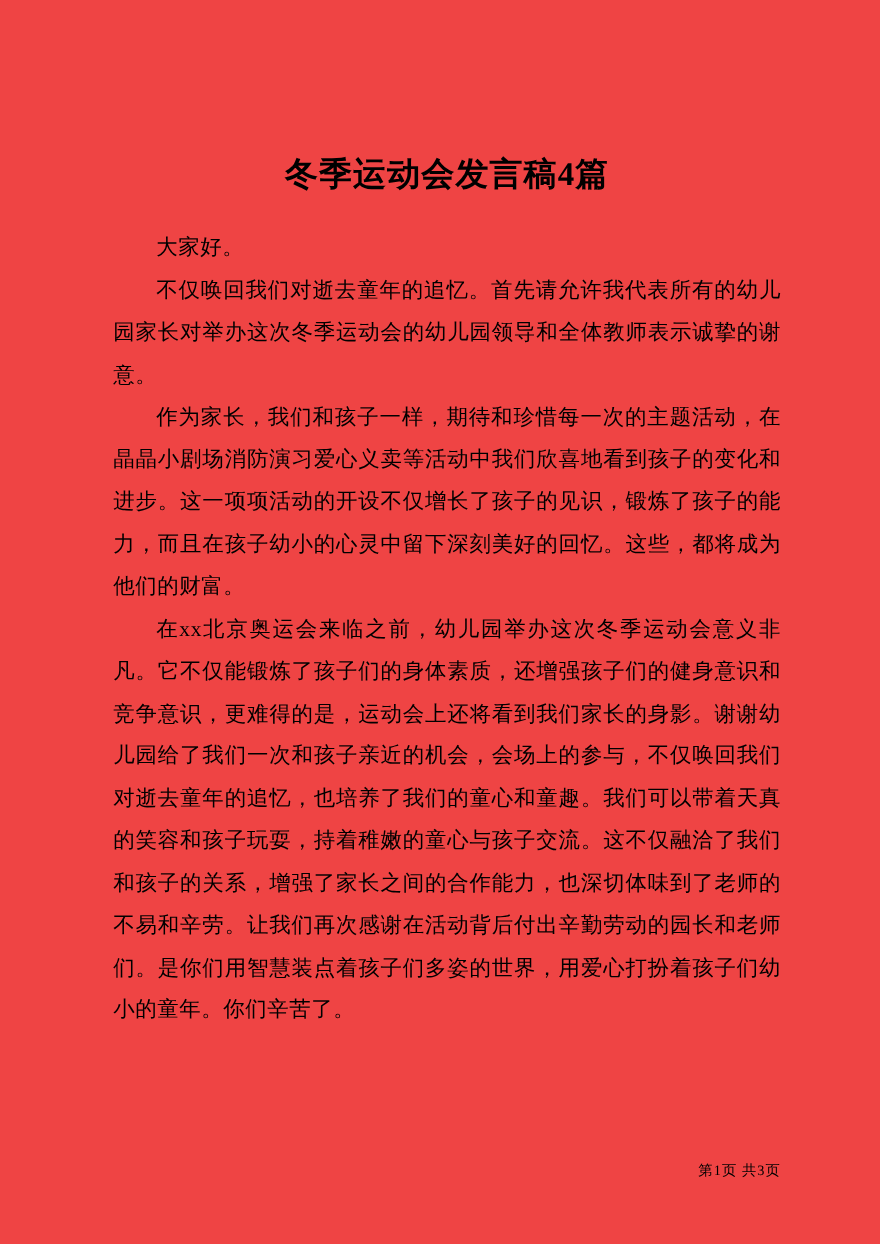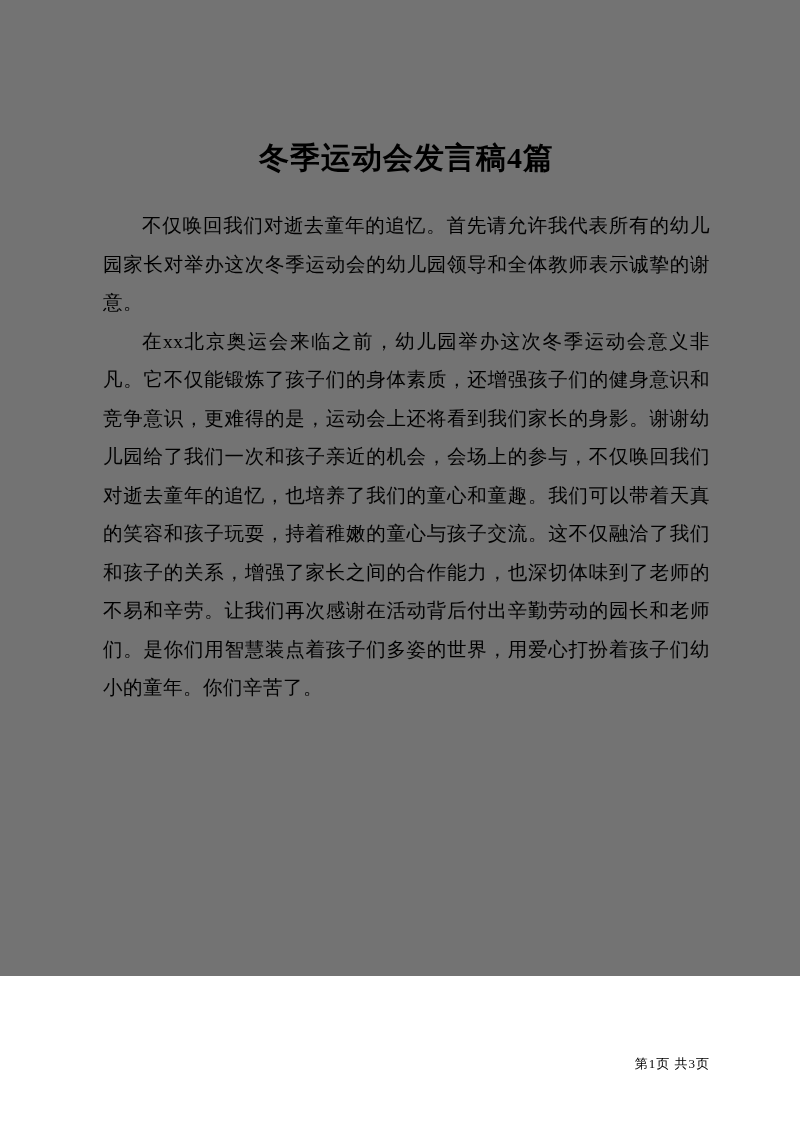--- a/index.html
+++ b/index.html
@@ -12,24 +12,24 @@
     height: 1131px;
     position: relative;
     font-family: "Liberation Serif", "DejaVu Serif", serif;
     color: #000000;
   }
   .page {
     position: absolute;
     top: 0;
     left: 0;
     width: 800px;
-    height: 976px;
+    height: 1131px;
     box-sizing: border-box;
     padding: 138px 90px 0 103px;
-    background: #737373;
+    background: #ef4444;
   }
   .doc-title {
     font-size: 30px;
     font-weight: bold;
     text-align: center;
     margin: 0 0 28px 0;
     letter-spacing: 1px;
   }
   .doc-body p {
     font-size: 19.5px;
@@ -48,19 +48,21 @@
   }
 </style>
 </head>
 <body>
 
 <div class="page">
 
   <h1 class="doc-title">冬季运动会发言稿4篇</h1>
 
   <div class="doc-body">
+    <p>大家好。</p>
     <p>不仅唤回我们对逝去童年的追忆。首先请允许我代表所有的幼儿园家长对举办这次冬季运动会的幼儿园领导和全体教师表示诚挚的谢意。</p>
+    <p>作为家长，我们和孩子一样，期待和珍惜每一次的主题活动，在晶晶小剧场消防演习爱心义卖等活动中我们欣喜地看到孩子的变化和进步。这一项项活动的开设不仅增长了孩子的见识，锻炼了孩子的能力，而且在孩子幼小的心灵中留下深刻美好的回忆。这些，都将成为他们的财富。</p>
     <p>在xx北京奥运会来临之前，幼儿园举办这次冬季运动会意义非凡。它不仅能锻炼了孩子们的身体素质，还增强孩子们的健身意识和竞争意识，更难得的是，运动会上还将看到我们家长的身影。谢谢幼儿园给了我们一次和孩子亲近的机会，会场上的参与，不仅唤回我们对逝去童年的追忆，也培养了我们的童心和童趣。我们可以带着天真的笑容和孩子玩耍，持着稚嫩的童心与孩子交流。这不仅融洽了我们和孩子的关系，增强了家长之间的合作能力，也深切体味到了老师的不易和辛劳。让我们再次感谢在活动背后付出辛勤劳动的园长和老师们。是你们用智慧装点着孩子们多姿的世界，用爱心打扮着孩子们幼小的童年。你们辛苦了。</p>
   </div>
 
   <div class="doc-footer">第1页 共3页</div>
 
 </div>
 
 </body></html>

